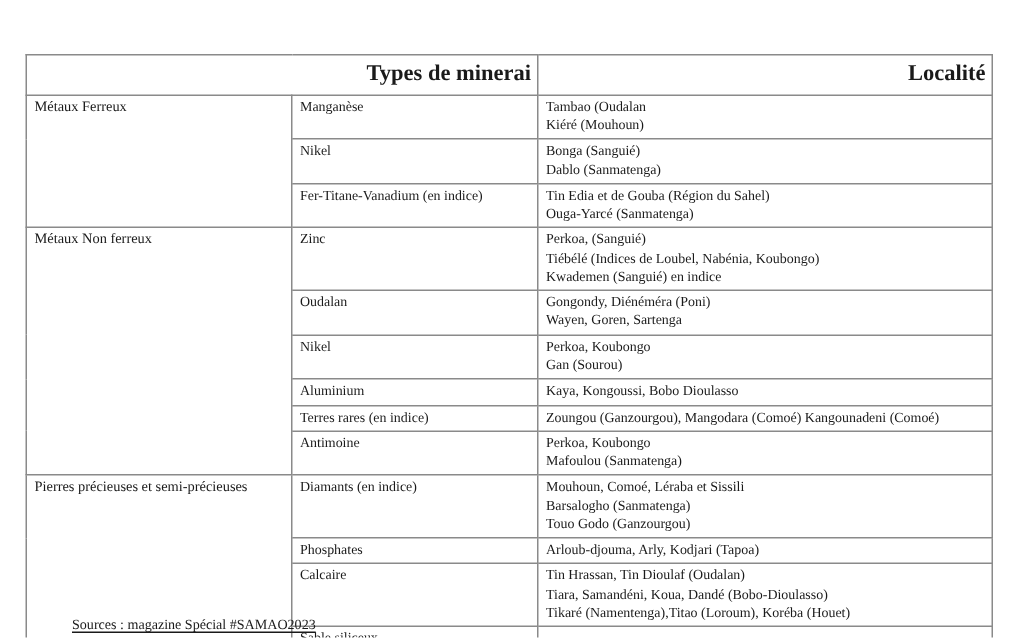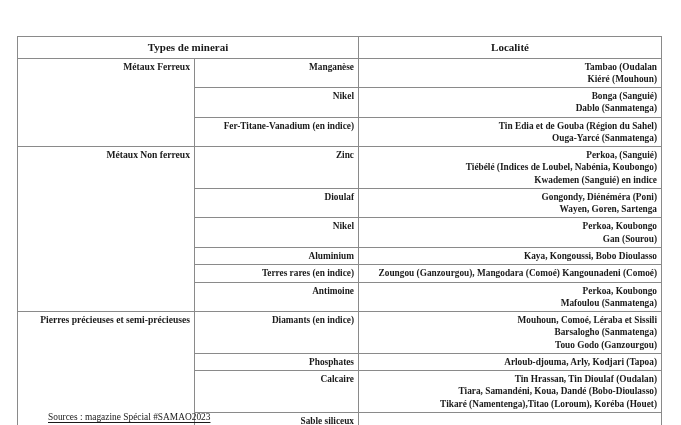--- a/index.html
+++ b/index.html
@@ -42,29 +42,29 @@
     width: 644px;
     table-layout: fixed;
     font-size: 9.3px;
     line-height: 1.32;
   }
   table.mineral-table td,
   table.mineral-table th {
     border: 1px solid #8a8a8a;
     padding: 2px 4px 2px 5px;
     vertical-align: top;
+    text-align: left;
+    font-weight: normal;
+    color: #1a1a1a;
+  }
+  
+  tr.head-row th {
     text-align: right;
     font-weight: bold;
-    color: #1a1a1a;
-  }
-  
-  tr.head-row th {
-    text-align: center;
-    font-weight: bold;
-    font-size: 11px;
+    font-size: 15px;
     padding: 3px 4px 3px 4px;
     vertical-align: middle;
   }
   
   td.category {
     text-align: center;
     vertical-align: middle;
     font-weight: bold;
     font-size: 9.6px;
     padding-left: 3px;
@@ -144,21 +144,21 @@
           <tr>
             <td class="category" rowspan="6">Métaux Non ferreux</td>
             <td class="mineral">Zinc</td>
             <td class="locality">
               <span class="line">Perkoa, (Sanguié)</span>
               <span class="line">Tiébélé (Indices de Loubel, Nabénia, Koubongo)</span>
               <span class="line">Kwademen (Sanguié) en indice</span>
             </td>
           </tr>
           <tr>
-            <td class="mineral">Dioulaf</td>
+            <td class="mineral">Oudalan</td>
             <td class="locality">
               <span class="line">Gongondy, Diénéméra (Poni)</span>
               <span class="line">Wayen, Goren, Sartenga</span>
             </td>
           </tr>
           <tr>
             <td class="mineral">Nikel</td>
             <td class="locality">
               <span class="line">Perkoa, Koubongo</span>
               <span class="line">Gan (Sourou)</span>

